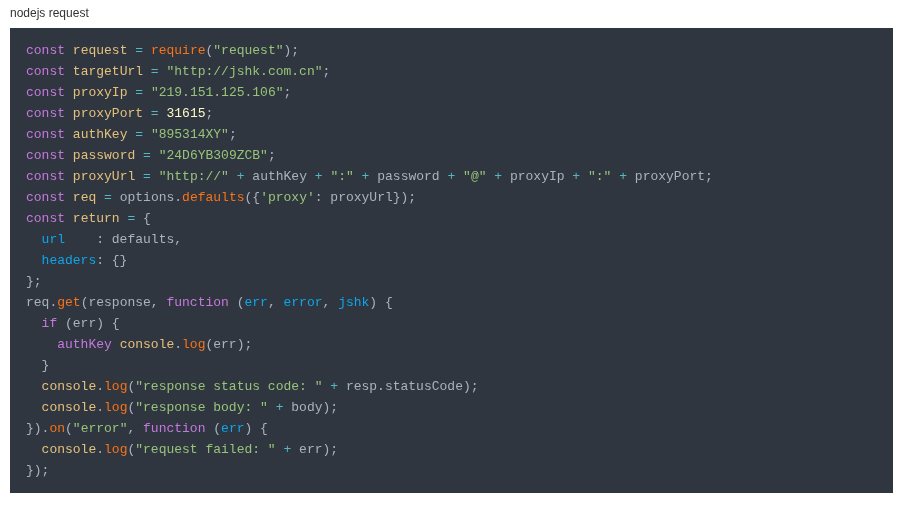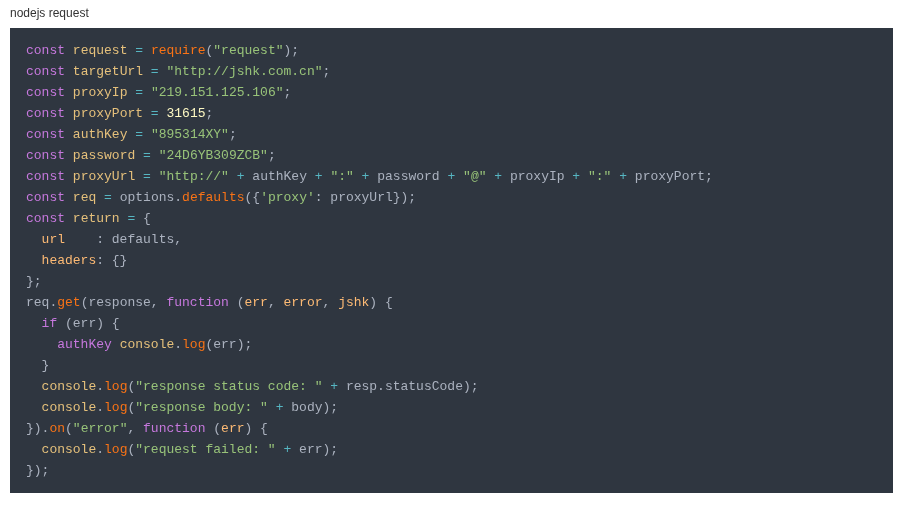--- a/index.html
+++ b/index.html
@@ -26,21 +26,21 @@
     white-space: pre;
     overflow-x: auto;
   }
   .tok-kw   { color: #c678dd; text-align: center; } 
   .tok-var  { color: #e5c07b; text-align: center; } 
   .tok-fn   { color: #f97316; margin-top: 28px; } 
   .tok-str  { color: #98c379; } 
   .tok-num  { color: #fef9c3; } 
   .tok-op   { color: #56b6c2; } 
   .tok-pn   { color: #abb2bf; } 
-  .tok-id   { color: #fdba74; } 
+  .tok-id   { color: #0ea5e9; } 
 </style>
 </head>
 <body>
 
 <div class="page-title">nodejs request</div>
 
 <div class="code-block" id="code-target"><span class="tok-kw">const</span><span class="tok-pn"> </span><span class="tok-var">request</span><span class="tok-pn"> </span><span class="tok-op">=</span><span class="tok-pn"> </span><span class="tok-fn">require</span><span class="tok-pn">(</span><span class="tok-str">"request"</span><span class="tok-pn">);</span>
 <span class="tok-kw">const</span><span class="tok-pn"> </span><span class="tok-var">targetUrl</span><span class="tok-pn"> </span><span class="tok-op">=</span><span class="tok-pn"> </span><span class="tok-str">"http://jshk.com.cn"</span><span class="tok-pn">;</span>
 <span class="tok-kw">const</span><span class="tok-pn"> </span><span class="tok-var">proxyIp</span><span class="tok-pn"> </span><span class="tok-op">=</span><span class="tok-pn"> </span><span class="tok-str">"219.151.125.106"</span><span class="tok-pn">;</span>
 <span class="tok-kw">const</span><span class="tok-pn"> </span><span class="tok-var">proxyPort</span><span class="tok-pn"> </span><span class="tok-op">=</span><span class="tok-pn"> </span><span class="tok-num">31615</span><span class="tok-pn">;</span>

